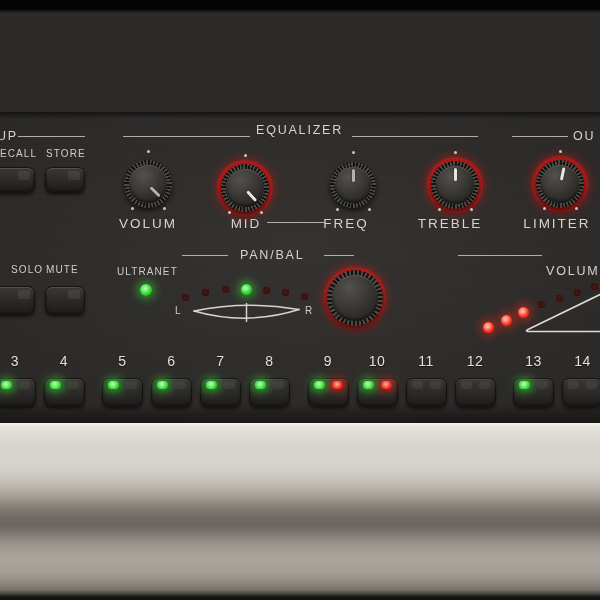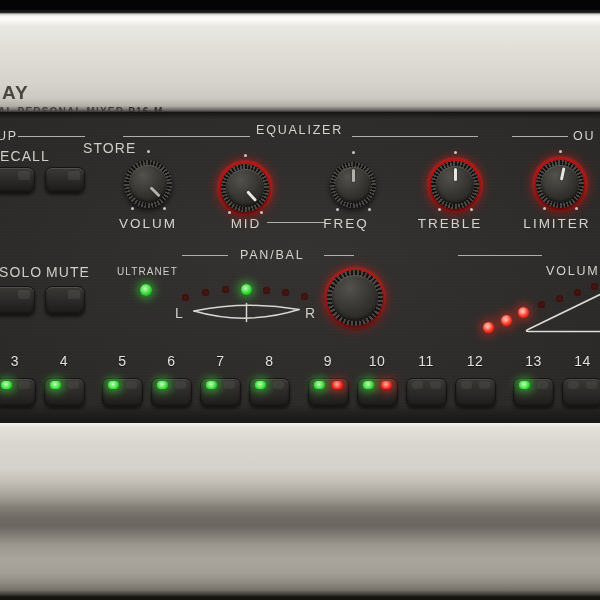--- a/index.html
+++ b/index.html
@@ -24,21 +24,21 @@
       #44423d 171px,#15140f 174px,#131310 177px);}
   
   .logo-frag{position:absolute;left:2px;top:69px;font-size:19px;font-weight:700;
     letter-spacing:1px;color:#47453f;}
   .tagline{position:absolute;left:-2px;top:93px;font-size:10px;font-weight:600;
     letter-spacing:1.2px;color:#403e3a;white-space:nowrap;}
   .tagline b{font-weight:800;color:#34322e;}
   
   .hline{position:absolute;height:1px;background:#bdbab4;opacity:.92;}
   .hdr{position:absolute;font-size:12.5px;letter-spacing:1.8px;color:#d6d3cd;white-space:nowrap;}
-  .small-lab{position:absolute;font-size:14px;letter-spacing:1.1px;color:#d0cdc7;white-space:nowrap;}
+  .small-lab{position:absolute;font-size:10px;letter-spacing:1.1px;color:#d0cdc7;white-space:nowrap;}
   .knob-label{position:absolute;transform:translateX(-50%);font-size:13.5px;
     letter-spacing:2px;color:#d6d3cd;white-space:nowrap;}
   
   .pbtn{position:absolute;border-radius:7px;border:1px solid #151413;
     background:linear-gradient(180deg,#3b3936,#232120 80%);
     box-shadow:0 2px 3px rgba(0,0,0,.55),inset 0 1px 0 rgba(255,255,255,.13),inset 0 -2px 3px rgba(0,0,0,.4);}
   .pbtn .ledwin{position:absolute;right:4px;top:3px;width:12px;height:9px;border-radius:2px;
     background:rgba(255,255,255,.07);}
   
   .knob{position:absolute;}
@@ -84,52 +84,48 @@
     box-shadow:0 0 8px 3px rgba(250,40,25,.55);}
   svg.overlay{position:absolute;left:0;top:0;pointer-events:none;}
 </style>
 </head>
 <body>
 
 <div class="stage">
 
   <div class="top-black"></div>
 
-  <div class="top-silver">
-    <div class="logo-frag">AY</div>
-    <div class="tagline"><span>AL PERSONAL MIXER </span><b>P16-M</b></div>
-  </div>
 
   <div class="panel" id="panel">
 
     <div class="hline" style="left:18px;top:24px;width:67px;"></div>
     <div class="hline" style="left:123px;top:24px;width:127px;"></div>
     <div class="hline" style="left:352px;top:24px;width:126px;"></div>
     <div class="hline" style="left:512px;top:24px;width:56px;"></div>
     <div class="hline" style="left:267px;top:110px;width:58px;"></div>
     <div class="hline" style="left:182px;top:143px;width:46px;"></div>
     <div class="hline" style="left:324px;top:143px;width:30px;"></div>
     <div class="hline" style="left:458px;top:143px;width:84px;"></div>
 
     <div class="hdr" style="left:-3px;top:17px;">UP</div>
     <div class="hdr" style="left:256px;top:11px;">EQUALIZER</div>
     <div class="hdr" style="left:573px;top:17px;">OU</div>
     <div class="hdr" style="left:240px;top:136px;">PAN/BAL</div>
     <div class="hdr" style="left:546px;top:152px;">VOLUM</div>
 
     <div class="small-lab" style="left:0px;top:36px;">ECALL</div>
-    <div class="small-lab" style="left:46px;top:28px;margin-left:37px;">STORE</div>
+    <div class="small-lab" style="left:46px;top:36px;">STORE</div>
     <div class="pbtn" style="left:-8px;top:55px;width:43px;height:26px;">
         <div class="ledwin"></div>
       </div>
     <div class="pbtn" style="left:45px;top:55px;width:40px;height:26px;">
         <div class="ledwin"></div>
       </div>
 
-    <div class="small-lab" style="left:-1px;top:152px;">SOLO</div>
+    <div class="small-lab" style="left:-1px;top:152px;padding-left:12px;">SOLO</div>
     <div class="small-lab" style="left:46px;top:152px;">MUTE</div>
     <div class="pbtn" style="left:-8px;top:174px;width:43px;height:29px;">
         <div class="ledwin"></div>
       </div>
     <div class="pbtn" style="left:45px;top:174px;width:40px;height:29px;">
         <div class="ledwin"></div>
       </div>
 
     <div class="small-lab" style="left:117px;top:154px;font-size:10px;">ULTRANET</div>
     <div class="mled led-green" style="left:140px;top:172px;width:12px;height:12px;"></div>

